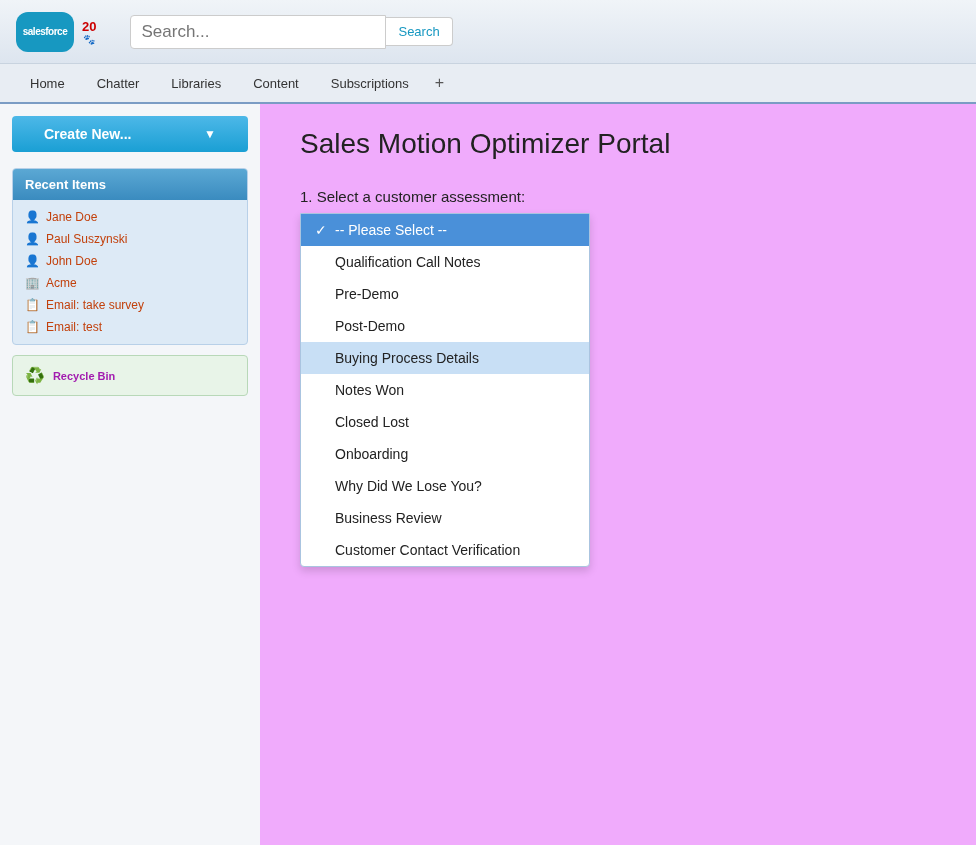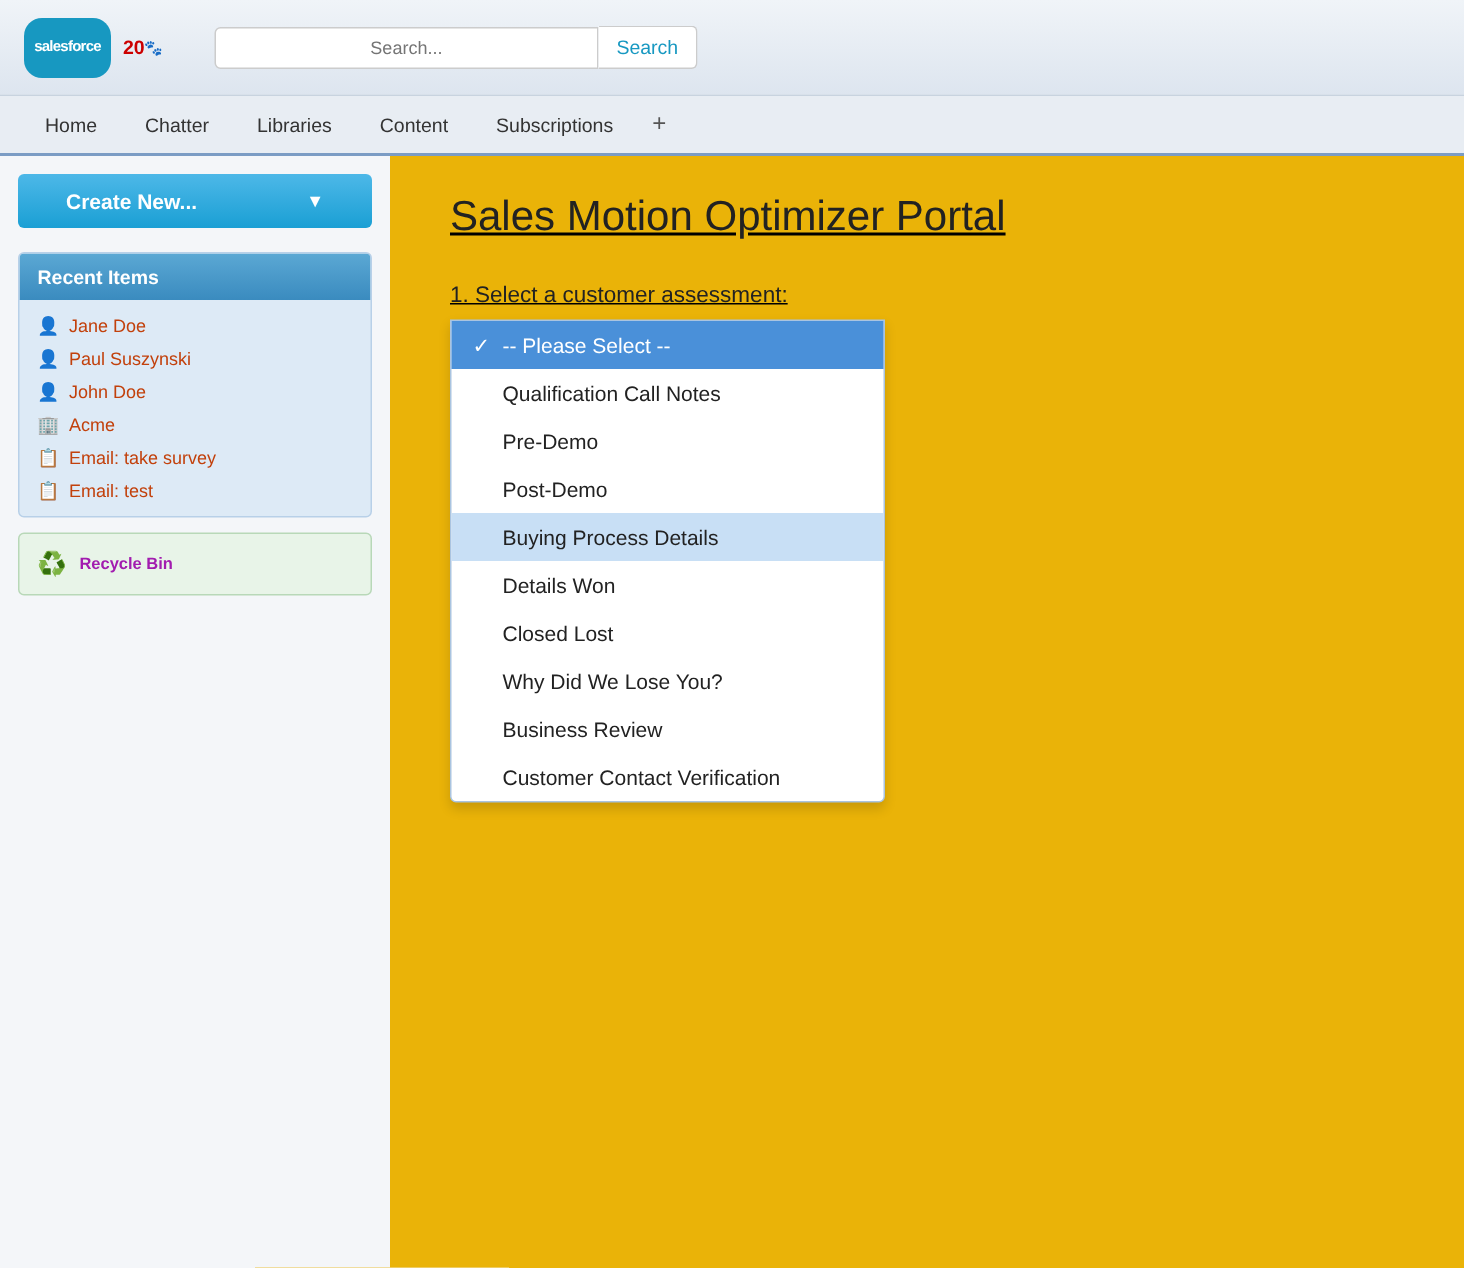--- a/index.html
+++ b/index.html
@@ -31,42 +31,41 @@
       color: white;
       font-weight: bold;
       font-size: 11px;
       line-height: 1.1;
       text-align: center;
     }
     .logo-badge {
       font-size: 11px;
       color: #666;
       display: flex;
-      flex-direction: row;
+      flex-direction: column;
       align-items: center;
     }
     .badge-num {
       color: #c00;
       font-weight: bold;
       font-size: 13px;
     }
     .search-area {
       display: flex;
       align-items: center;
       margin-left: 12px;
     }
     .search-input {
       border: 1px solid #ccc;
       border-radius: 4px 0 0 4px;
       padding: 6px 10px;
       width: 256px;
-      font-size: 12px;
+      font-size: 17px;
       outline: none;
       background: white;
-      text-align: center;
     }
     .search-btn {
       background: white;
       border: 1px solid #ccc;
       border-left: none;
       border-radius: 0 4px 4px 0;
       padding: 6px 12px;
       color: #1798c1;
       font-size: 13px;
       font-weight: normal;
@@ -172,22 +171,21 @@
       gap: 8px;
       cursor: pointer;
     }
     .recycle-icon { font-size: 16px; }
     .recycle-label { color: #a21caf; font-size: 11px; font-weight: bold; }
 
     
     .main-content {
       flex: 1;
       padding: 24px 40px;
-      background: #eab308;
-      text-decoration: underline;
+      background: #f0abfc;
     }
     .page-title {
       font-size: 28px;
       font-weight: normal;
       color: #222;
       margin-bottom: 28px;
     }
 
     .form-section { margin-bottom: 24px; }
     .form-label {
@@ -341,25 +339,29 @@
           <div class="dropdown-item">
             <span class="check-mark"></span>
             <span>Post-Demo</span>
           </div>
           <div class="dropdown-item highlighted">
             <span class="check-mark"></span>
             <span>Buying Process Details</span>
           </div>
           <div class="dropdown-item">
             <span class="check-mark"></span>
-            <span>Details Won</span>
+            <span>Notes Won</span>
           </div>
           <div class="dropdown-item">
             <span class="check-mark"></span>
             <span>Closed Lost</span>
+          </div>
+          <div class="dropdown-item">
+            <span class="check-mark"></span>
+            <span>Onboarding</span>
           </div>
           <div class="dropdown-item">
             <span class="check-mark"></span>
             <span>Why Did We Lose You?</span>
           </div>
           <div class="dropdown-item">
             <span class="check-mark"></span>
             <span>Business Review</span>
           </div>
           <div class="dropdown-item">

